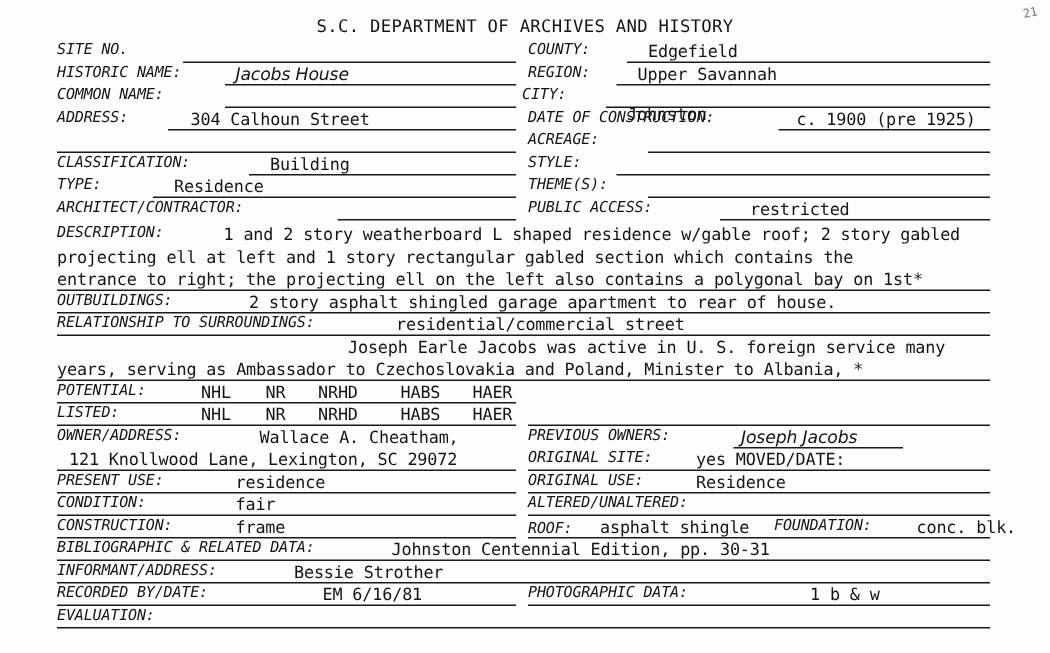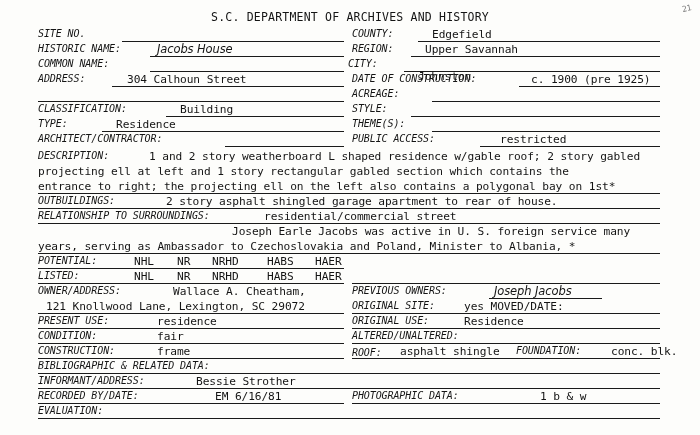--- a/index.html
+++ b/index.html
@@ -202,20 +202,21 @@
   <div class="val" style="top:345px;left:157px;">frame</div>
   <div class="rule" style="top:358px;left:38px;width:306px;"></div>
 
   <div class="lbl" style="top:347px;left:352px;">ROOF:</div>
   <div class="val" style="top:345px;left:400px;">asphalt shingle</div>
   <div class="lbl" style="top:345px;left:516px;">FOUNDATION:</div>
   <div class="val" style="top:345px;left:611px;">conc. blk.</div>
   <div class="rule" style="top:358px;left:352px;width:308px;"></div>
 
   <div class="lbl" style="top:360px;left:38px;">BIBLIOGRAPHIC &amp; RELATED DATA:</div>
+  <div class="val" style="top:360px;left:261px;">Johnston Centennial Edition, pp. 30-31</div>
   <div class="rule" style="top:373px;left:38px;width:622px;"></div>
 
   <div class="lbl" style="top:375px;left:38px;">INFORMANT/ADDRESS:</div>
   <div class="val" style="top:375px;left:196px;">Bessie Strother</div>
   <div class="rule" style="top:388px;left:38px;width:622px;"></div>
 
   <div class="lbl" style="top:390px;left:38px;">RECORDED BY/DATE:</div>
   <div class="val" style="top:390px;left:215px;">EM  6/16/81</div>
   <div class="rule" style="top:403px;left:38px;width:306px;"></div>
 

